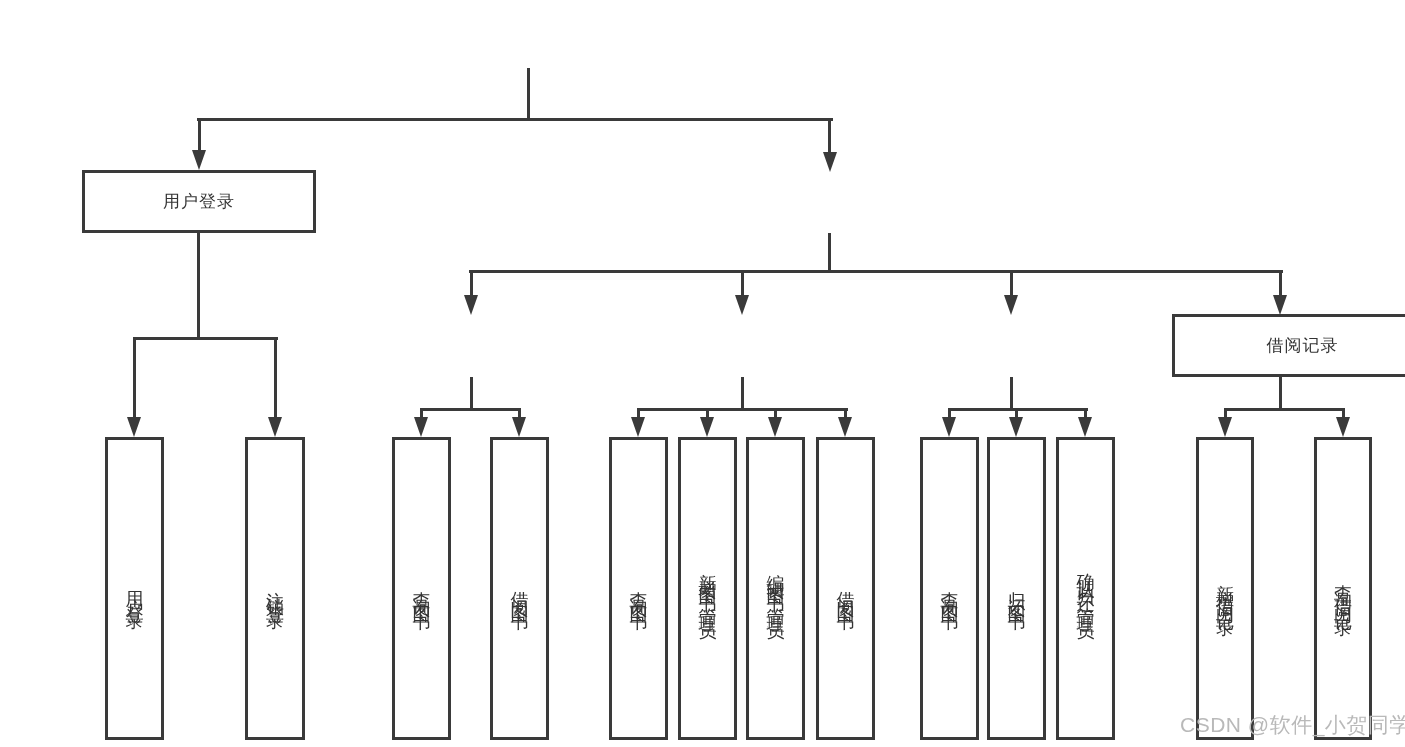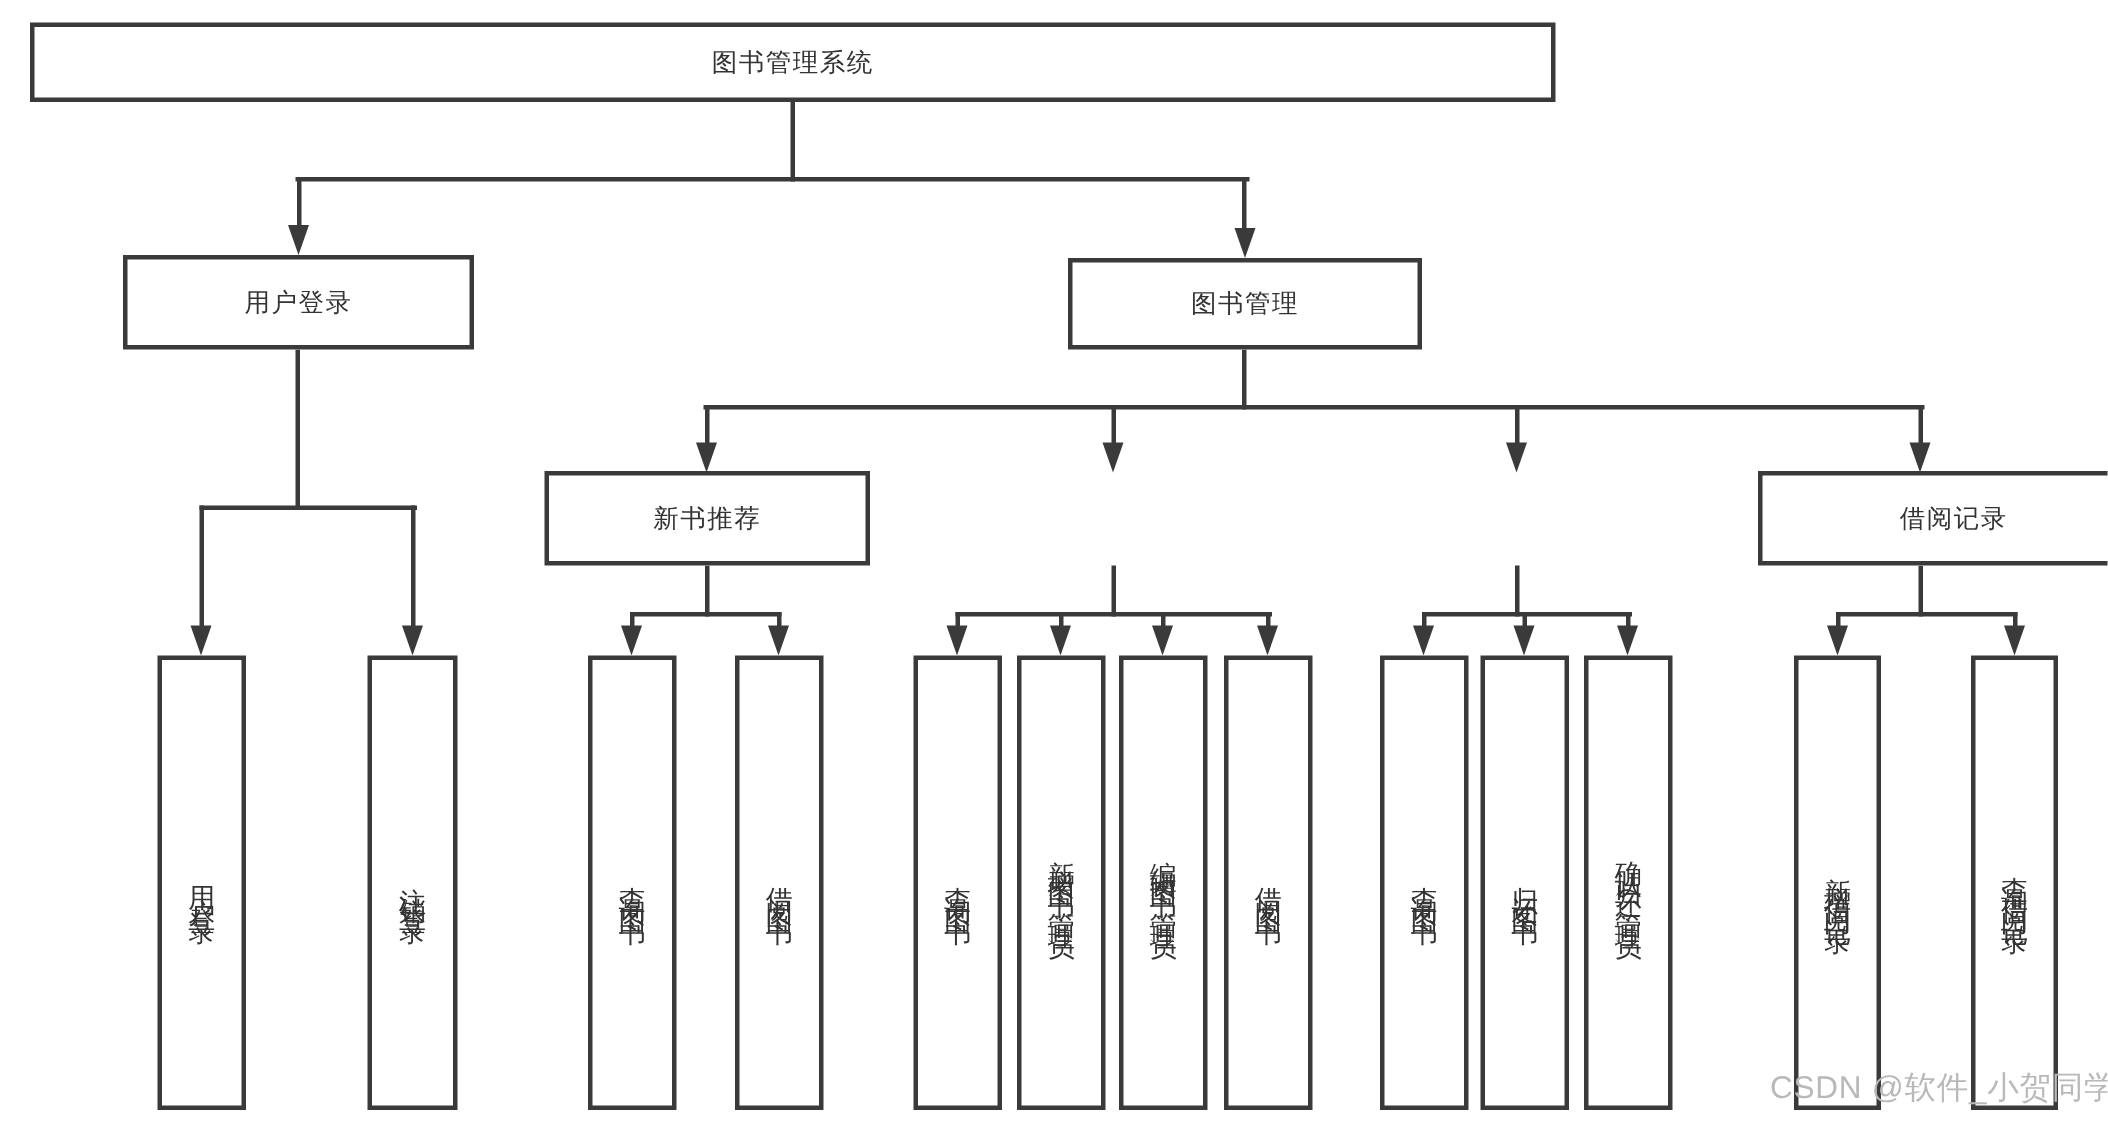--- a/index.html
+++ b/index.html
@@ -29,33 +29,31 @@
   .watermark{
     position:absolute;left:1180px;top:711px;z-index:3;
     font-size:21px;color:var(--watermark);letter-spacing:0.5px;white-space:nowrap;
   }
 </style>
 </head>
 <body>
 
 <div class="canvas">
 
-  <div class="box" style="left:20px;top:15px;width:1017px;height:53px">图书管理系统</div>
 
   <div class="vline" style="left:527px;top:68px;width:3px;height:53px"></div>
   <div class="hline" style="left:197px;top:118px;width:636px;height:3px"></div>
 
   <div class="vline" style="left:198px;top:118px;width:3px;height:34px"></div>
   <div class="ah" style="left:192px;top:150px"></div>
 
   <div class="vline" style="left:828px;top:118px;width:3px;height:36px"></div>
   <div class="ah" style="left:823px;top:152px"></div>
 
   <div class="box" style="left:82px;top:170px;width:234px;height:63px">用户登录</div>
-  <div class="box" style="left:712px;top:172px;width:236px;height:61px">图书管理</div>
 
   <div class="vline" style="left:197px;top:233px;width:3px;height:107px"></div>
   <div class="hline" style="left:133px;top:337px;width:145px;height:3px"></div>
   <div class="vline" style="left:133px;top:337px;width:3px;height:82px"></div>
   <div class="ah" style="left:127px;top:417px"></div>
   <div class="vline" style="left:274px;top:337px;width:3px;height:82px"></div>
   <div class="ah" style="left:268px;top:417px"></div>
 
   <div class="box vbox" style="left:105px;top:437px;width:59px;height:303px">用户登录</div>
   <div class="box vbox" style="left:245px;top:437px;width:60px;height:303px">注销登录</div>
@@ -64,21 +62,20 @@
   <div class="hline" style="left:469px;top:270px;width:814px;height:3px"></div>
   <div class="vline" style="left:470px;top:270px;width:3px;height:27px"></div>
   <div class="ah" style="left:464px;top:295px"></div>
   <div class="vline" style="left:741px;top:270px;width:3px;height:27px"></div>
   <div class="ah" style="left:735px;top:295px"></div>
   <div class="vline" style="left:1010px;top:270px;width:3px;height:27px"></div>
   <div class="ah" style="left:1004px;top:295px"></div>
   <div class="vline" style="left:1279px;top:270px;width:3px;height:27px"></div>
   <div class="ah" style="left:1273px;top:295px"></div>
 
-  <div class="box" style="left:363px;top:314px;width:217px;height:63px">新书推荐</div>
   <div class="box" style="left:1172px;top:314px;width:261px;height:63px">借阅记录</div>
 
   <div class="vline" style="left:470px;top:377px;width:3px;height:34px"></div>
   <div class="hline" style="left:420px;top:408px;width:101px;height:3px"></div>
   <div class="vline" style="left:420px;top:408px;width:3px;height:13px"></div>
   <div class="ah" style="left:414px;top:417px"></div>
   <div class="vline" style="left:518px;top:408px;width:3px;height:13px"></div>
   <div class="ah" style="left:512px;top:417px"></div>
   <div class="box vbox" style="left:392px;top:437px;width:59px;height:303px">查询图书</div>
   <div class="box vbox" style="left:490px;top:437px;width:59px;height:303px">借阅图书</div>

